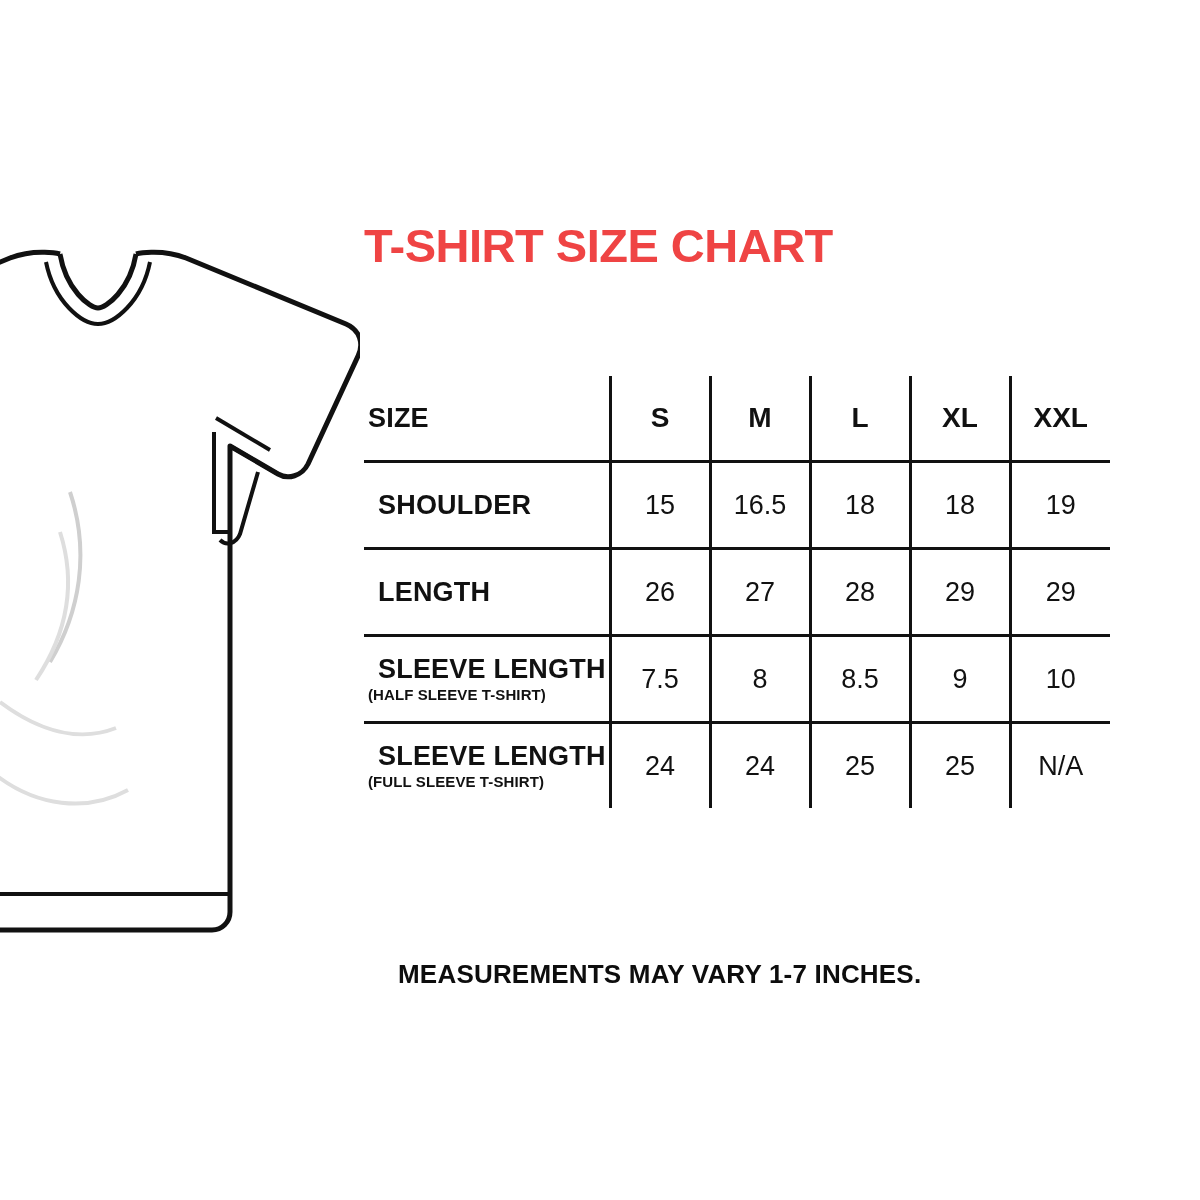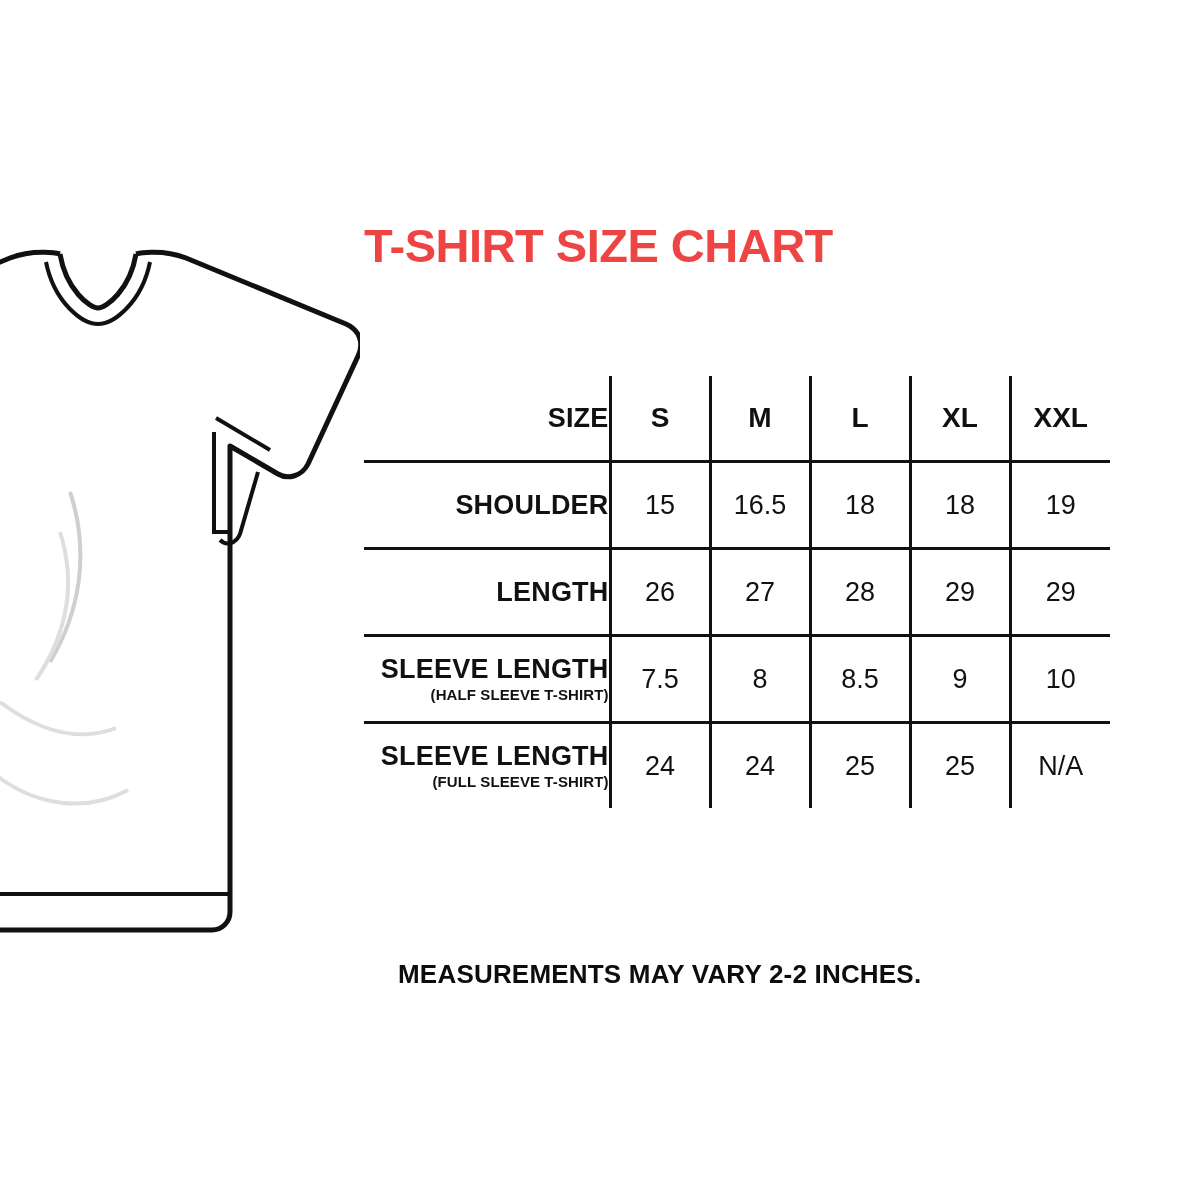--- a/index.html
+++ b/index.html
@@ -60,21 +60,21 @@
     color: #111111;
   }
   .size-table tr:last-child td { border-bottom: none; }
 
   .size-table col.c-label { width: 246px; }
   .size-table col.c-val   { width: 100px; }
 
   
   .size-table td.label-cell,
   .size-table th.label-cell {
-    text-align: right;
+    text-align: left;
     padding-left: 4px;
     border-right: 3px solid #111111;
     font-weight: 700;
     font-size: 27px;
     letter-spacing: 0.2px;
   }
   .size-table td.val-cell,
   .size-table th.val-cell {
     border-right: 3px solid #111111;
   }
@@ -227,14 +227,14 @@
       <td class="val-cell">24</td>
       <td class="val-cell">24</td>
       <td class="val-cell">25</td>
       <td class="val-cell">25</td>
       <td class="val-cell last">N/A</td>
     </tr>
   </tbody>
 </table>
 
 <div class="notes">
-  <div>MEASUREMENTS MAY VARY 2-2 INCHES.</div>
+  <div>MEASUREMENTS MAY VARY 1-7 INCHES.</div>
 </div>
 
 </body></html>

